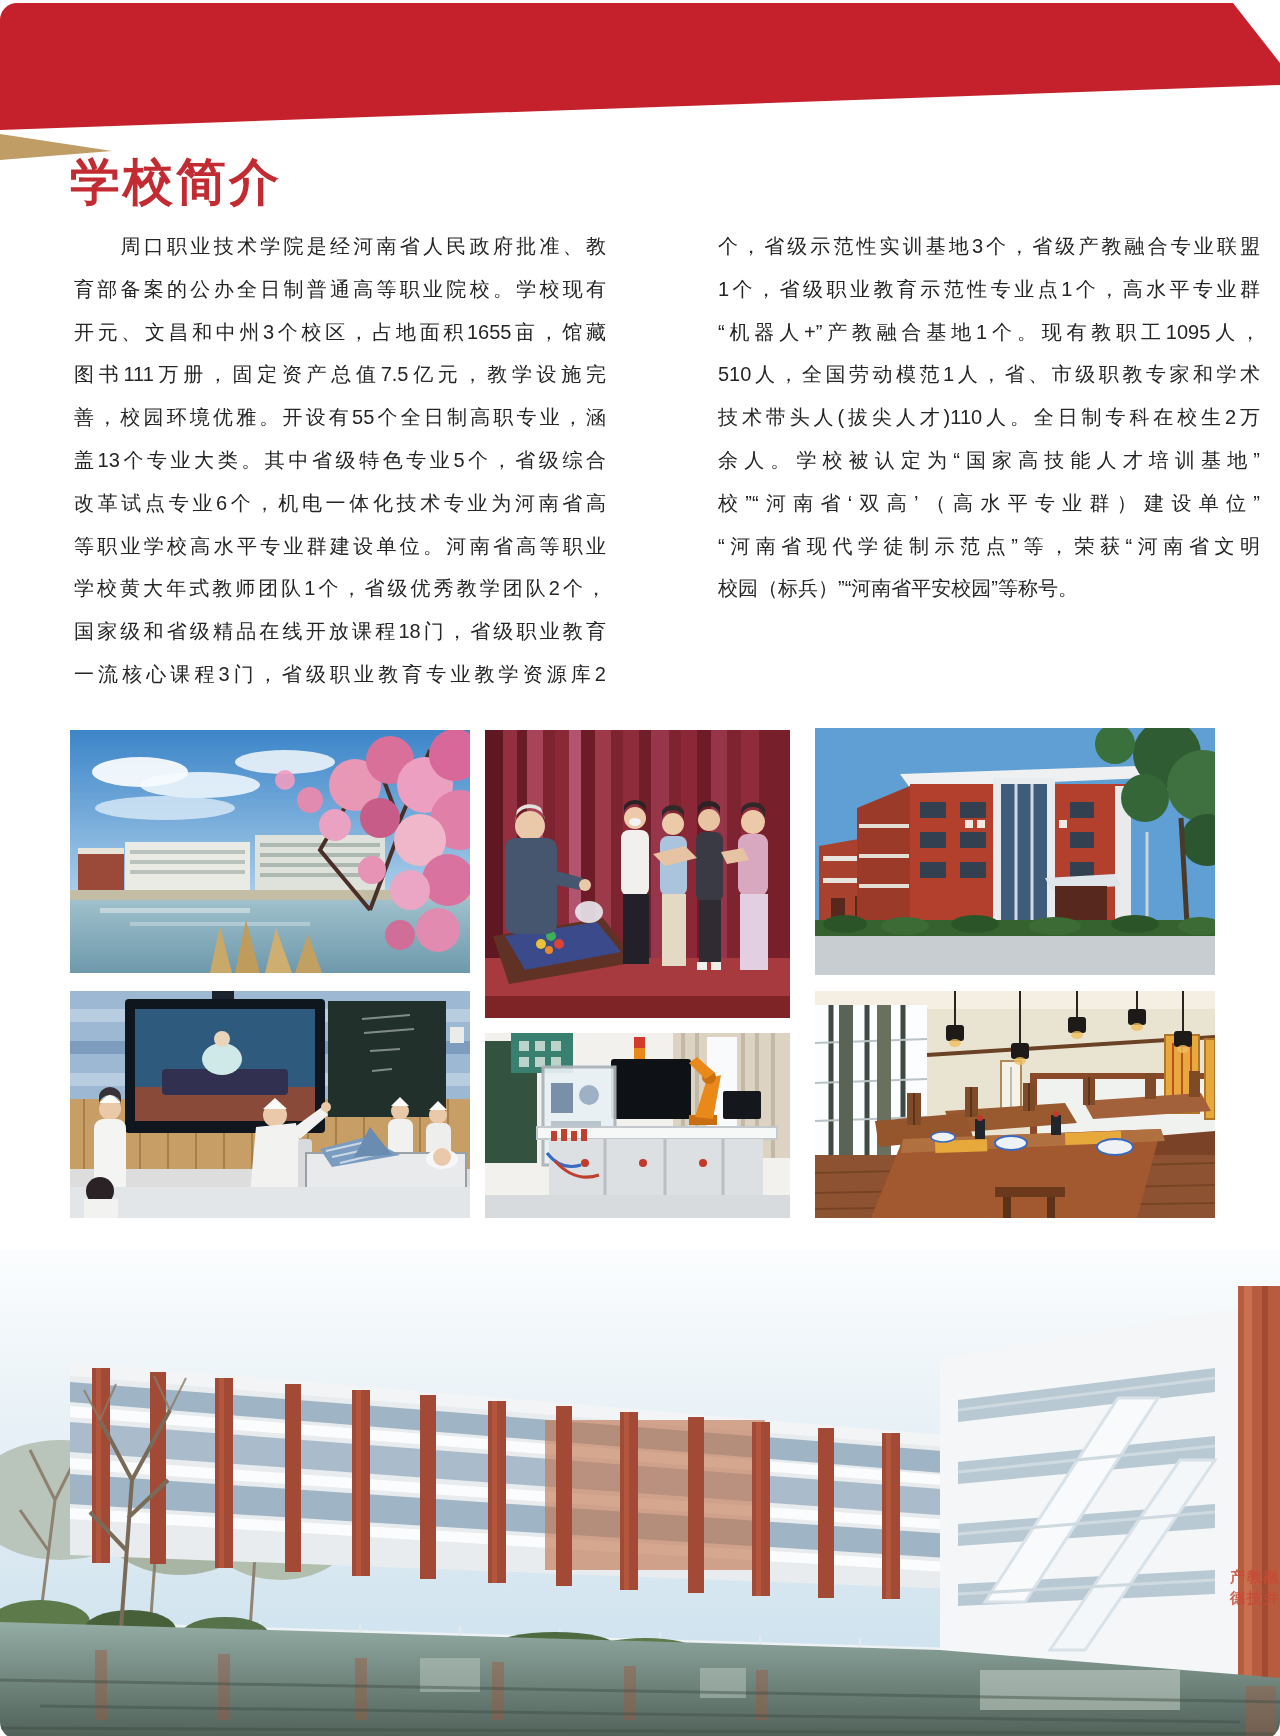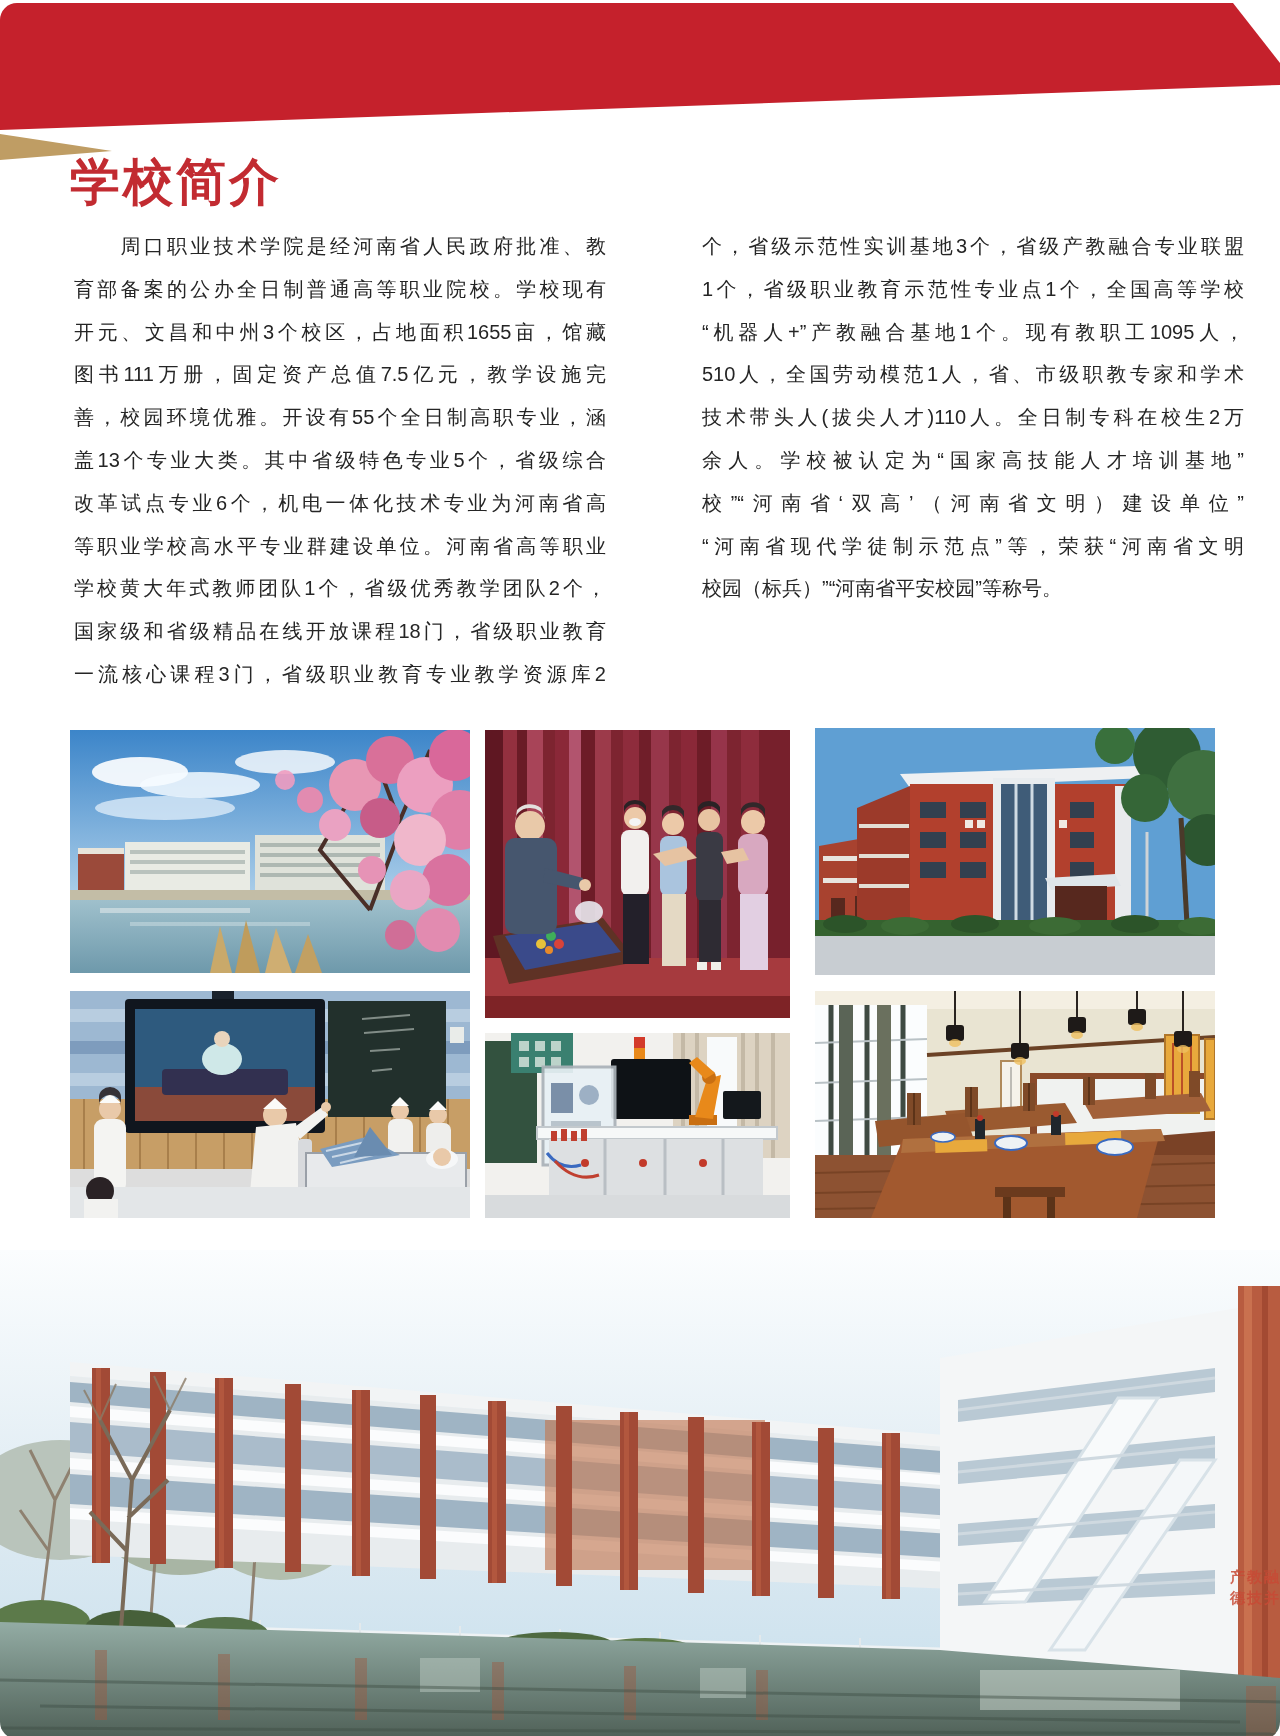--- a/index.html
+++ b/index.html
@@ -17,21 +17,21 @@
   }
   .header-band{position:absolute;top:0;left:0;width:1280px;height:170px;display:block;}
   .band-red-fill{fill:var(--band-red);}
   .gold-fill{fill:var(--gold);}
   .page-title{
     position:absolute;left:70px;top:146px;margin:0;
     font-size:50px;font-weight:bold;letter-spacing:3px;color:var(--title-red);
   }
   .col{position:absolute;top:222px;line-height:42.8px;font-size:20px;color:var(--ink);overflow:hidden;}
   .col-left{left:74px;width:532px;}
-  .col-right{left:702px;width:542px;}
+  .col-right{left:718px;width:542px;}
   .text-line{text-align:justify;text-align-last:justify;height:42.8px;white-space:nowrap;}
   .col-right .text-line:last-child{text-align-last:left;}
   .photo{position:absolute;overflow:hidden;background:#dddddd;}
   .photo svg{display:block;width:100%;height:100%;}
   .photo1{left:70px;top:727px;width:400px;height:243px;}
   .photo2{left:485px;top:727px;width:305px;height:288px;}
   .photo3{left:815px;top:725px;width:400px;height:247px;}
   .photo4{left:70px;top:988px;width:400px;height:227px;}
   .photo5{left:485px;top:1030px;width:305px;height:185px;}
   .photo6{left:815px;top:988px;width:400px;height:227px;}
@@ -63,26 +63,26 @@
       <div class="text-line">善，校园环境优雅。开设有55个全日制高职专业，涵</div>
       <div class="text-line">盖13个专业大类。其中省级特色专业5个，省级综合</div>
       <div class="text-line">改革试点专业6个，机电一体化技术专业为河南省高</div>
       <div class="text-line">等职业学校高水平专业群建设单位。河南省高等职业</div>
       <div class="text-line">学校黄大年式教师团队1个，省级优秀教学团队2个，</div>
       <div class="text-line">国家级和省级精品在线开放课程18门，省级职业教育</div>
       <div class="text-line">一流核心课程3门，省级职业教育专业教学资源库2</div>
     </div>
   <div class="col col-right">
       <div class="text-line">个，省级示范性实训基地3个，省级产教融合专业联盟</div>
-      <div class="text-line">1个，省级职业教育示范性专业点1个，全国高等学校</div>
+      <div class="text-line">1个，省级职业教育示范性专业点1个，高水平专业群</div>
       <div class="text-line">“机器人+”产教融合基地1个。现有教职工1095人，</div>
       <div class="text-line">510人，全国劳动模范1人，省、市级职教专家和学术</div>
       <div class="text-line">技术带头人(拔尖人才)110人。全日制专科在校生2万</div>
       <div class="text-line">余人。学校被认定为“国家高技能人才培训基地”</div>
-      <div class="text-line">校”“河南省‘双高’（河南省文明）建设单位”</div>
+      <div class="text-line">校”“河南省‘双高’（高水平专业群）建设单位”</div>
       <div class="text-line">“河南省现代学徒制示范点”等，荣获“河南省文明</div>
       <div class="text-line">校园（标兵）”“河南省平安校园”等称号。</div>
     </div>
 
   <div class="photo photo1">
     <svg viewBox="0 0 400 243" preserveAspectRatio="none">
       <defs>
         <linearGradient id="p1sky" x1="0" y1="0" x2="0" y2="1">
           <stop offset="0" stop-color="#3c85c9"></stop>
             <stop offset="1" stop-color="#aed0ea"></stop>

